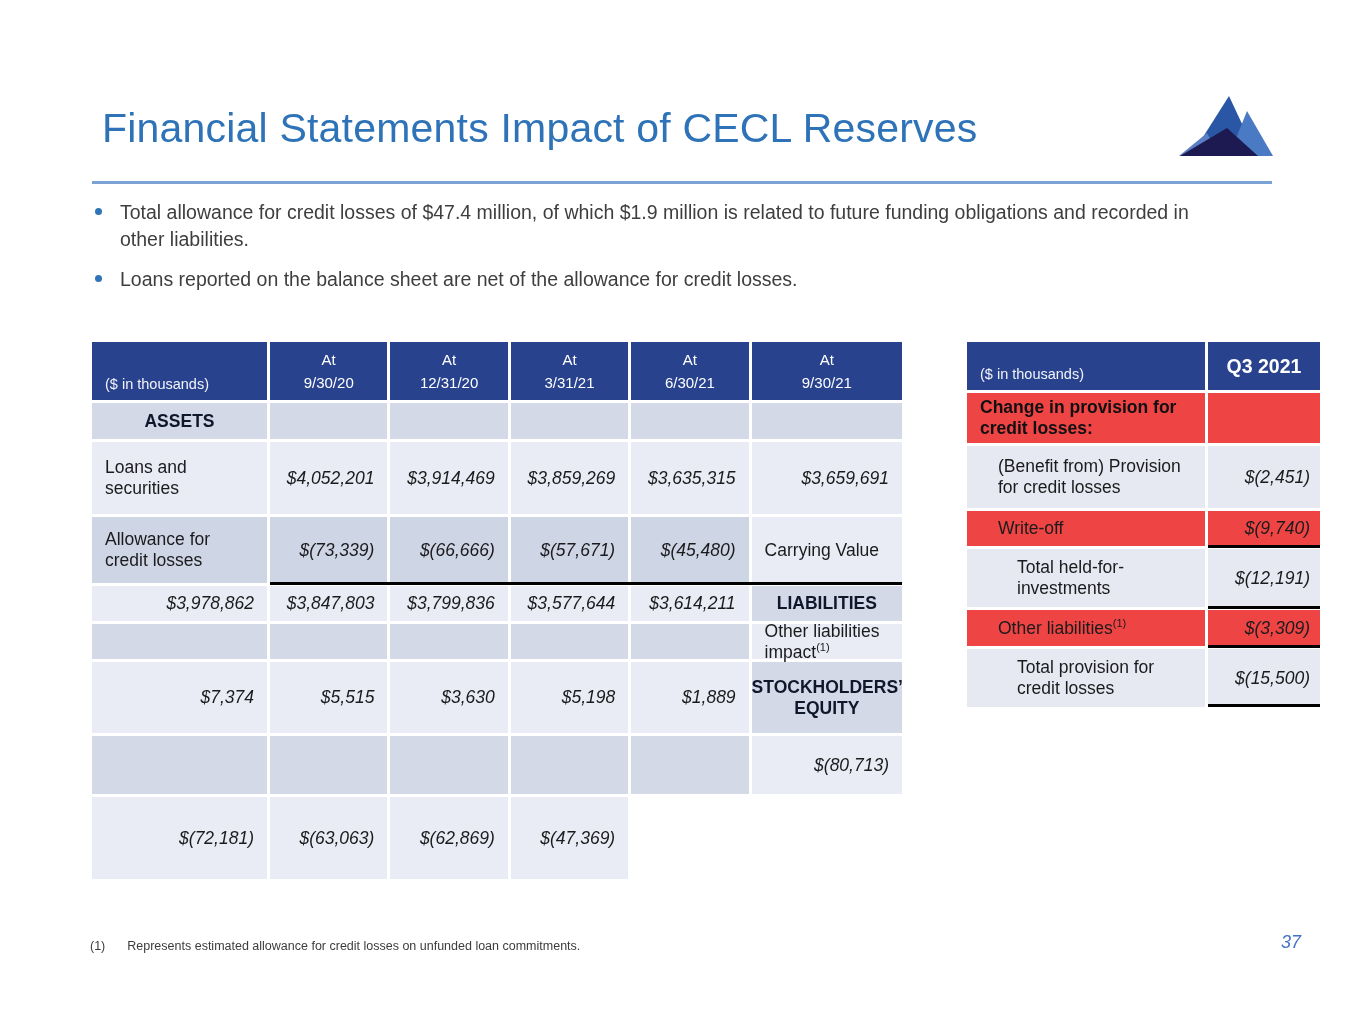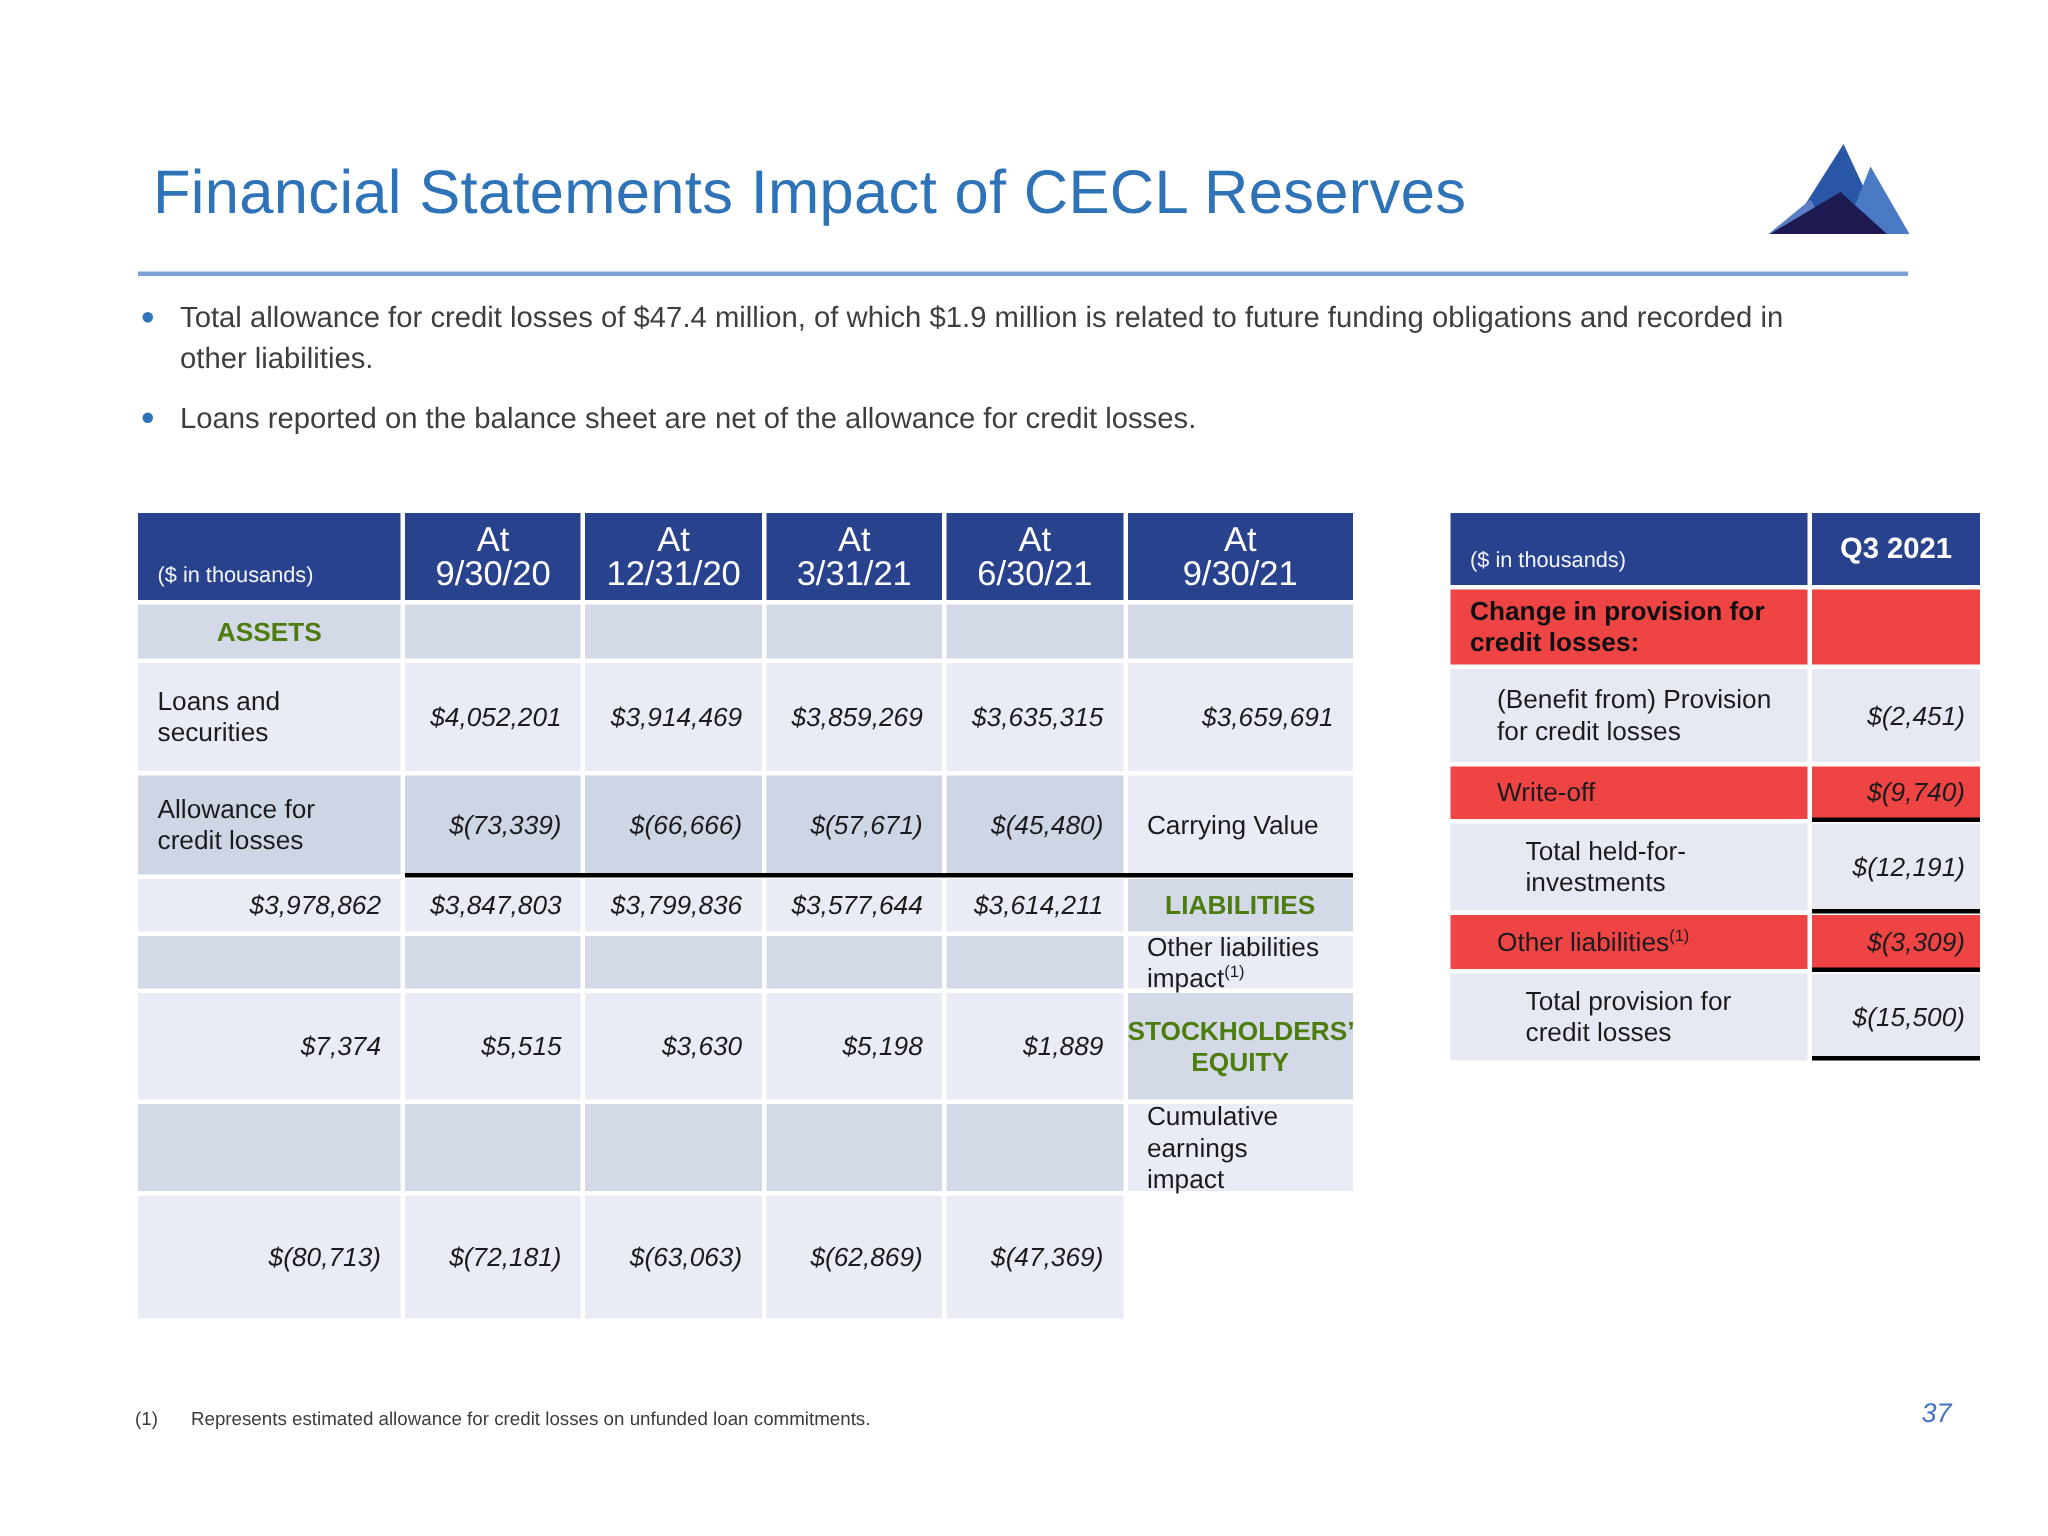--- a/index.html
+++ b/index.html
@@ -22,29 +22,29 @@
   .grid{display:grid;gap:3px;background:#ffffff;position:absolute;}
   .lt{left:92px;top:342px;width:810px;
       grid-template-columns:175px repeat(5,1fr);
       grid-template-rows:58px 36px 72px 66px 35px 35px 71px 58px 82px;}
   .rt{left:967px;top:342px;width:353px;
       grid-template-columns:238px 112px;
       grid-template-rows:48px 50px 62px 35px 58px 36px 58px;}
   .c{display:flex;align-items:center;font-size:17.5px;color:#1b1b1d;}
   .hd{background:#28428E;color:#ffffff;}
   .hd.unit{align-items:flex-end;padding:0 6px 8px 13px;font-size:14.5px;color:#f2f4fa;}
-  .hd.col{justify-content:center;text-align:center;font-size:23px;line-height:23px;}
+  .hd.col{justify-content:center;text-align:center;font-size:15px;line-height:23px;}
   .hd.q{justify-content:center;font-weight:bold;font-size:19.5px;}
   .bg-l{background:#E9ECF4;}
   .bg-m{background:#CED5E5;}
   .bg-s{background:#D3D9E7;}
   .bg-rl{background:#E6E9F1;}
   .bg-rm{background:#ef4444;}
   .lab{padding-left:13px;padding-right:14px;}
-  .sec{justify-content:center;text-align:center;font-weight:bold;padding:0;color:#4d7c0f;}
+  .sec{justify-content:center;text-align:center;font-weight:bold;padding:0;color:#0f172a;}
   .val{justify-content:flex-end;text-align:right;padding-right:13px;font-style:italic;}
   .rt .val{padding-right:10px;}
   .ind1{padding-left:31px;}
   .ind2{padding-left:50px;}
   .bold{font-weight:bold;color:#101012;}
   sup{font-size:11px;line-height:0;}
   .bl{position:absolute;height:3px;background:#000000;}
   
   .footnote{left:90px;top:939px;font-size:12.5px;color:#3C3C3E;}
   .fn-marker{margin-right:22px;}
@@ -136,21 +136,20 @@
   <div class="c val bg-l">$5,198</div>
   <div class="c val bg-l">$1,889</div>
 
   <div class="c sec bg-s">STOCKHOLDERS’ EQUITY</div>
   <div class="c bg-s"></div>
   <div class="c bg-s"></div>
   <div class="c bg-s"></div>
   <div class="c bg-s"></div>
   <div class="c bg-s"></div>
 
-  <div class="c lab bg-l">Cumulative earnings impact</div>
   <div class="c val bg-l">$(80,713)</div>
   <div class="c val bg-l">$(72,181)</div>
   <div class="c val bg-l">$(63,063)</div>
   <div class="c val bg-l">$(62,869)</div>
   <div class="c val bg-l">$(47,369)</div>
 
   <div class="bl" style="top:240px;left:178px;width:632px;"></div>
 </div>
 
 <div class="grid rt">

